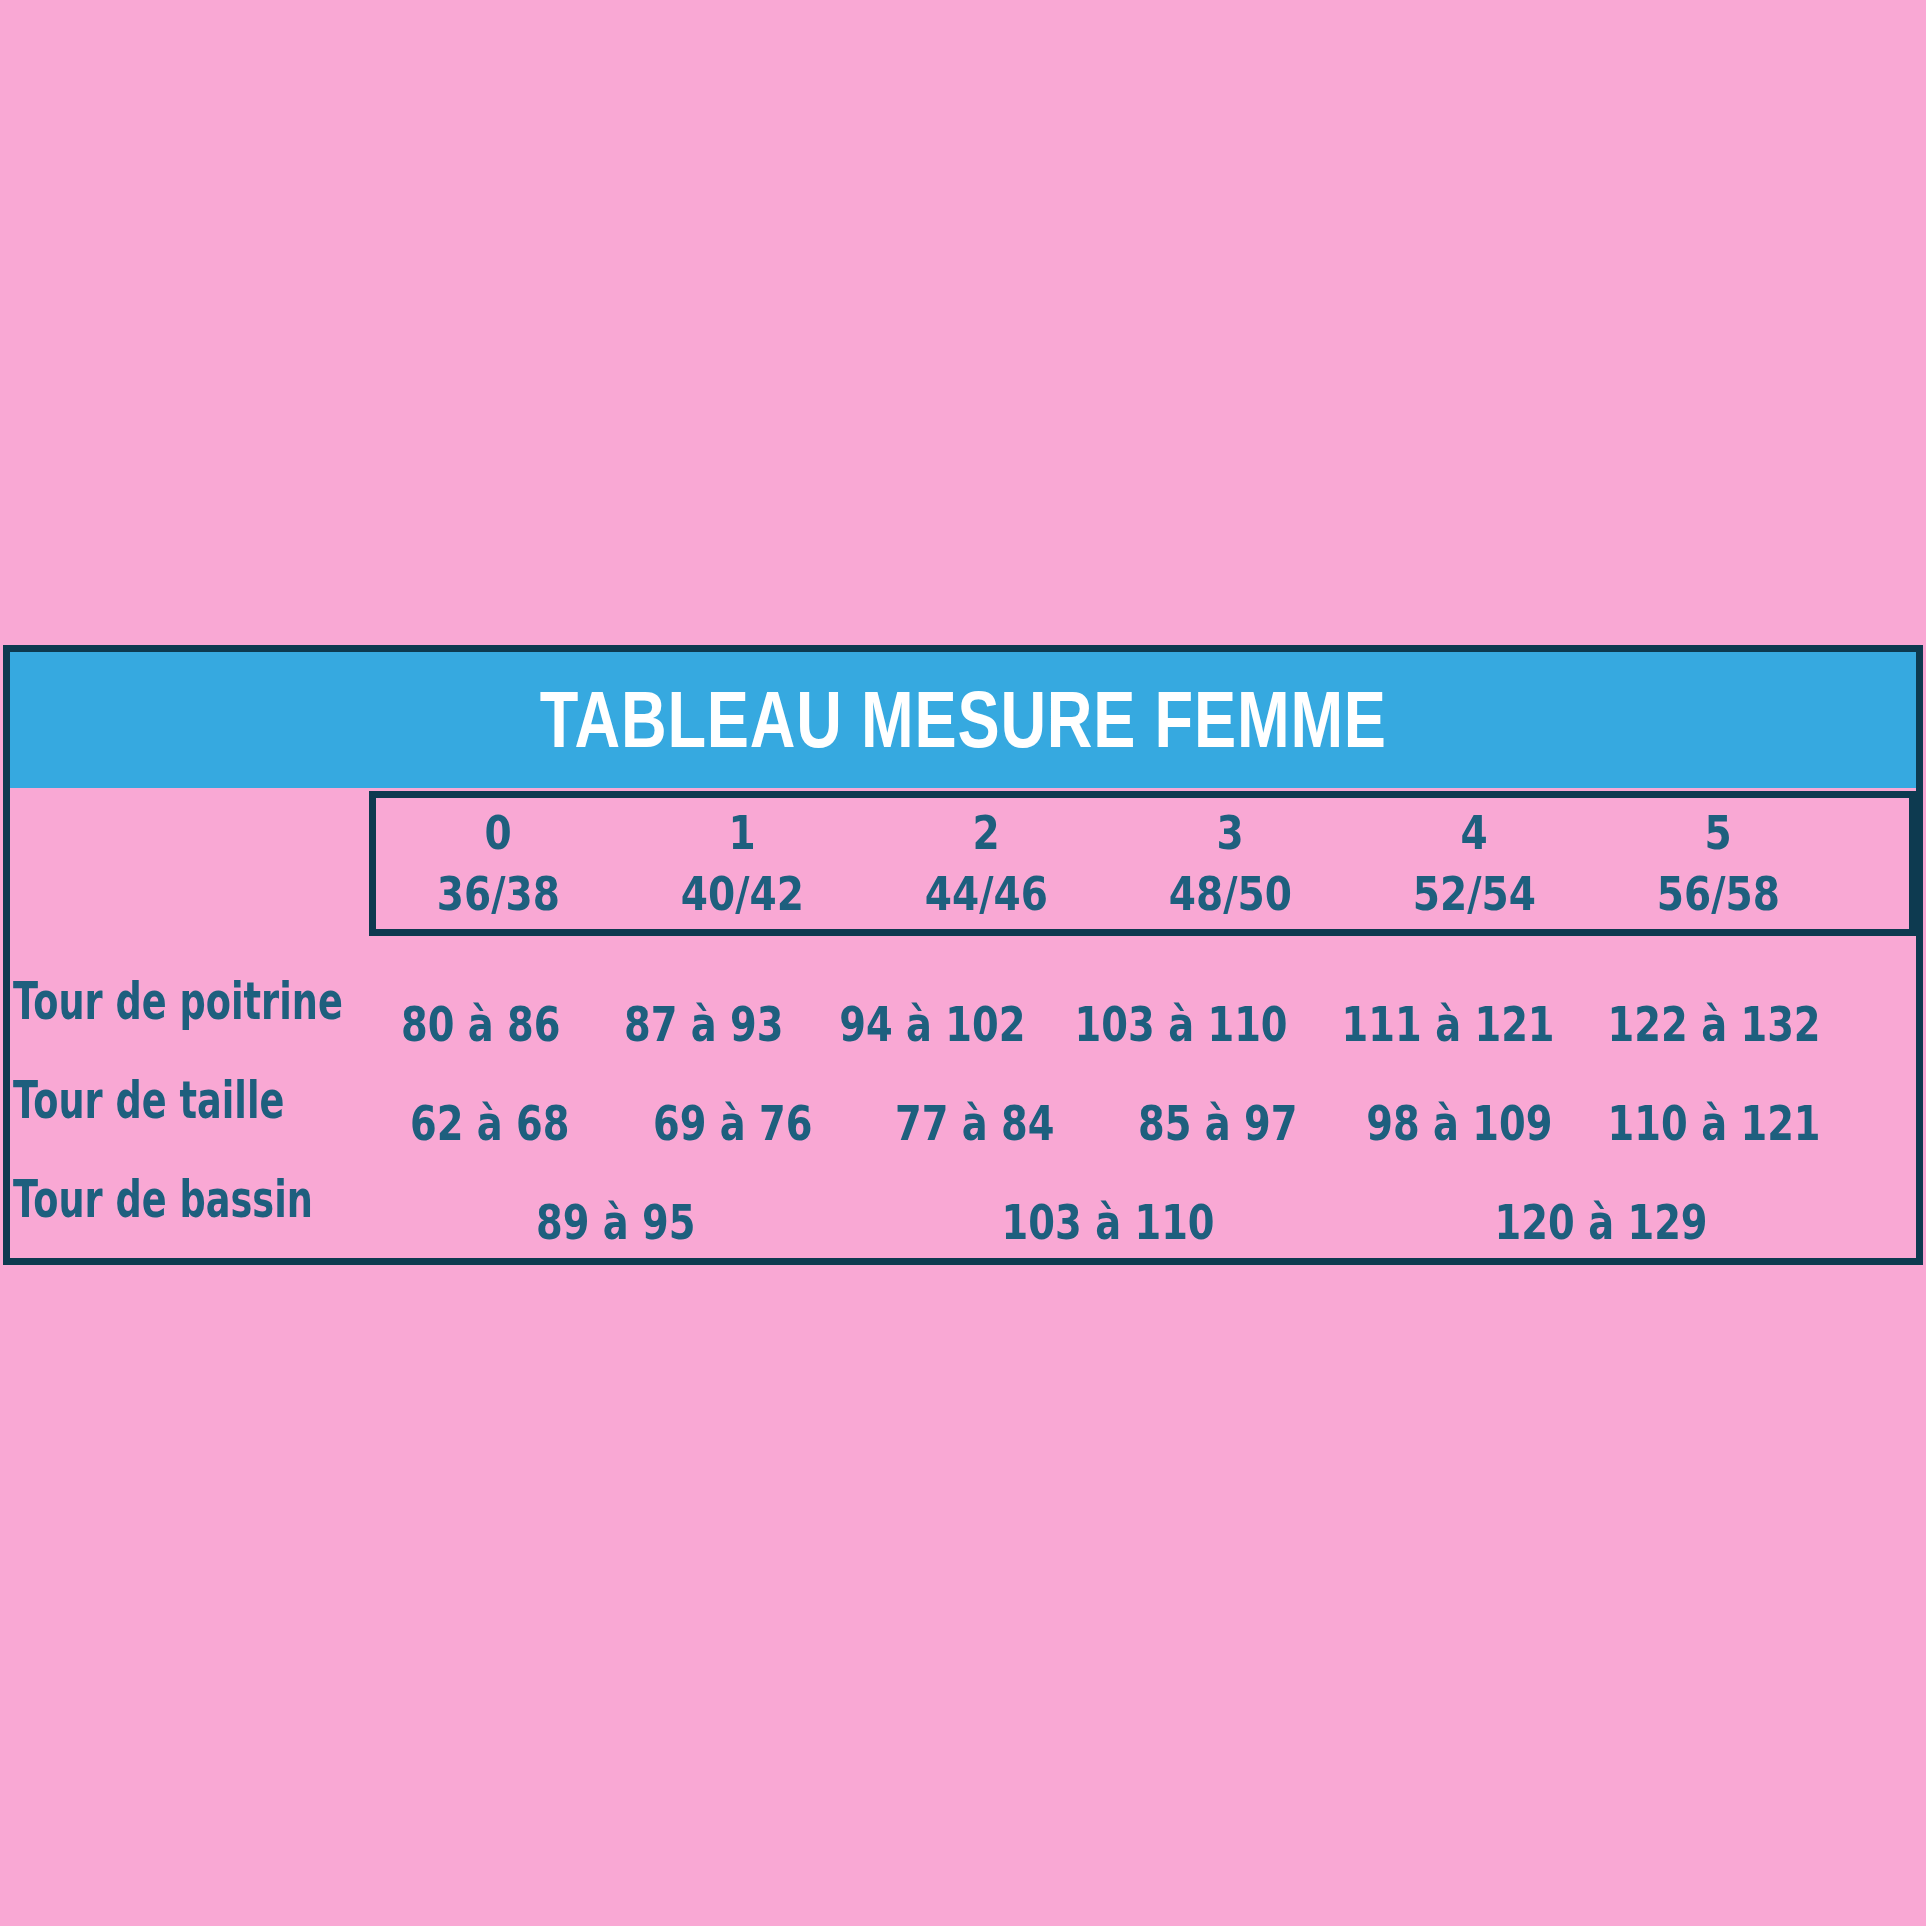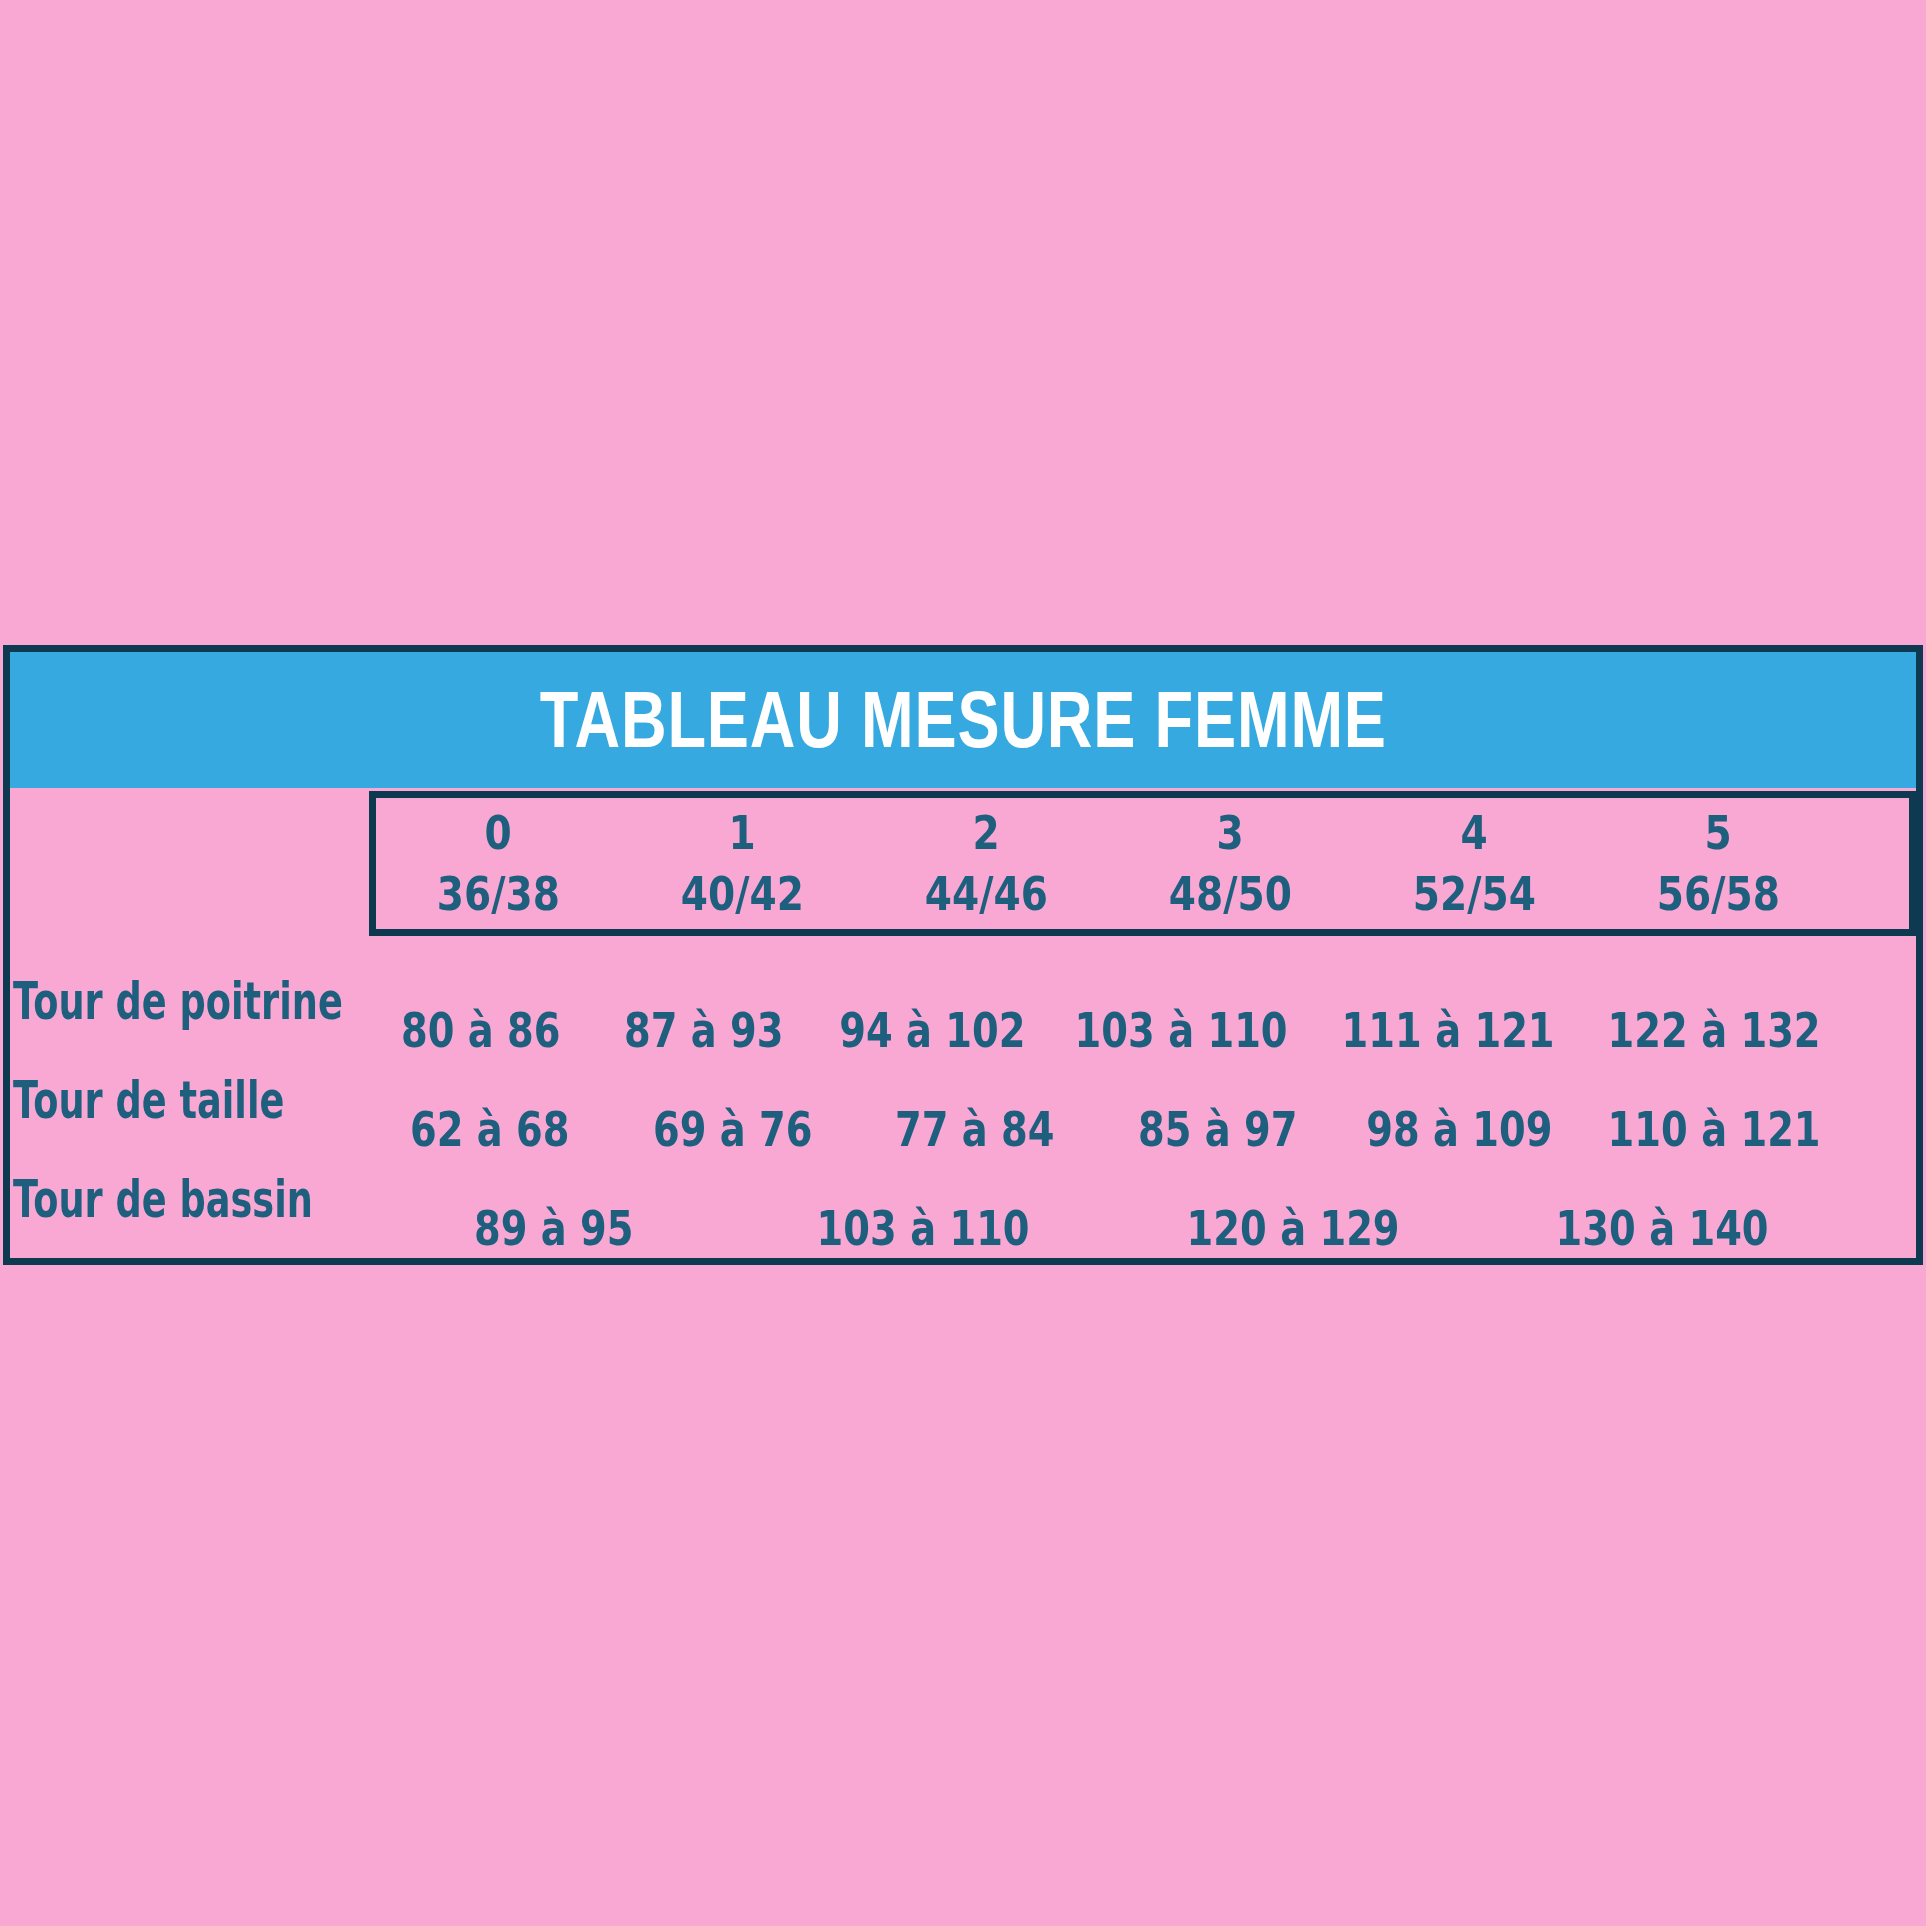--- a/index.html
+++ b/index.html
@@ -59,21 +59,21 @@
   }
   .row-label span{
     display:inline-block;color:var(--ink);font-weight:bold;font-size:51px;
     white-space:nowrap;transform:scaleX(0.72);transform-origin:left center;
   }
   .row-vals{
     flex:1;display:flex;flex-direction:row;align-items:center;
     padding-right:69px;height:100%;
   }
   .cell{
-    flex:1;display:flex;align-items:flex-end;justify-content:center;height:100%;margin-top:44px;
+    flex:1;display:flex;align-items:center;justify-content:center;height:100%;margin-top:44px;
   }
   .cell span{
     display:inline-block;color:var(--ink);font-weight:bold;font-size:48px;
     white-space:nowrap;transform:scaleX(0.80);transform-origin:center center;
   }
 </style>
 </head>
 <body>
 
 <div class="canvas">
@@ -169,21 +169,18 @@
       <div class="row-vals">
         <div class="cell">
             <span>89 à 95</span>
           </div>
         <div class="cell">
             <span>103 à 110</span>
           </div>
         <div class="cell">
             <span>120 à 129</span>
           </div>
-        <div class="cell">
-            <span>130 à 140</span>
-          </div>
       </div>
     </div>
 
   </div>
 </div>
 
 
 </body></html>

